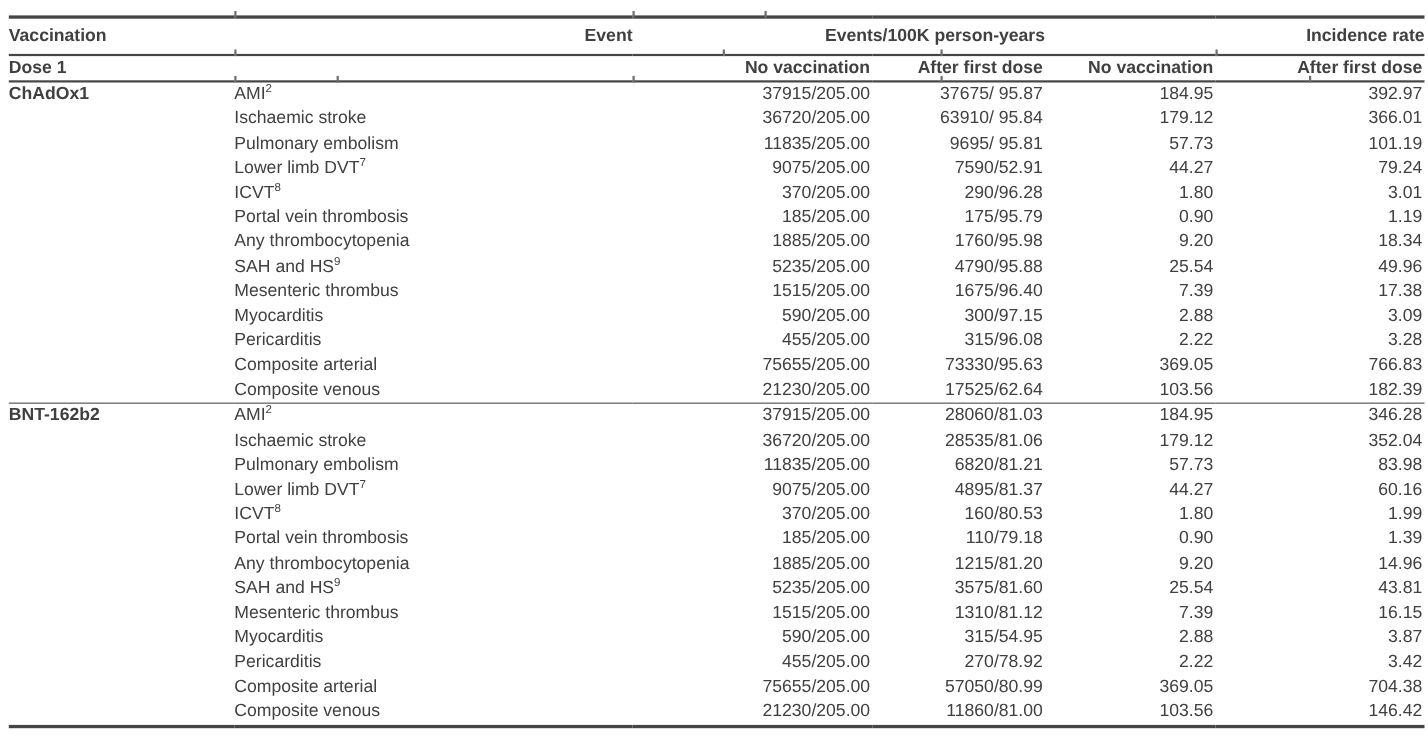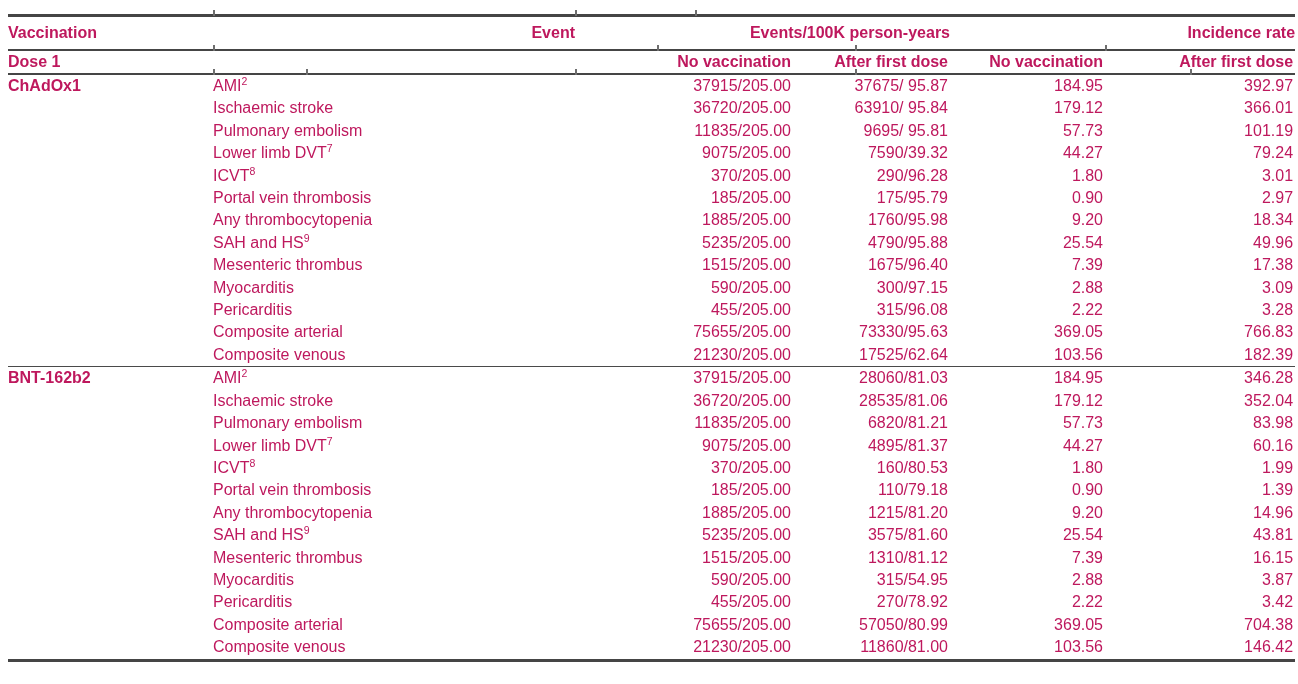--- a/index.html
+++ b/index.html
@@ -21,21 +21,21 @@
     top: 14px;
     width: 1287px;
   }
   table.results {
     border-collapse: collapse;
     table-layout: fixed;
     width: 1287px;
     border-top: 3px solid #454545;
     border-bottom: 3px solid #454545;
     font-size: 16px;
-    color: #be185d;
+    color: #404040;
   }
   col.c1 { width: 205px; }
   col.c2 { width: 362px; }
   col.c3 { width: 218px; }
   col.c4 { width: 157px; }
   col.c5 { width: 155px; }
   col.c6 { width: 190px; }
 
   th { font-weight: bold; padding: 0; }
   td { padding: 0; }
@@ -133,39 +133,39 @@
           <td class="event"><span>Pulmonary embolism</span></td>
           <td class="numcell">11835/205.00</td>
           <td class="numcell">9695/ 95.81</td>
           <td class="numcell">57.73</td>
           <td class="numcell">101.19</td>
         </tr>
         <tr>
           <td class="vacc"></td>
           <td class="event"><span>Lower limb DVT</span><sup>7</sup></td>
           <td class="numcell">9075/205.00</td>
-          <td class="numcell">7590/39.32</td>
+          <td class="numcell">7590/52.91</td>
           <td class="numcell">44.27</td>
           <td class="numcell">79.24</td>
         </tr>
         <tr>
           <td class="vacc"></td>
           <td class="event"><span>ICVT</span><sup>8</sup></td>
           <td class="numcell">370/205.00</td>
           <td class="numcell">290/96.28</td>
           <td class="numcell">1.80</td>
           <td class="numcell">3.01</td>
         </tr>
         <tr>
           <td class="vacc"></td>
           <td class="event"><span>Portal vein thrombosis</span></td>
           <td class="numcell">185/205.00</td>
           <td class="numcell">175/95.79</td>
           <td class="numcell">0.90</td>
-          <td class="numcell">2.97</td>
+          <td class="numcell">1.19</td>
         </tr>
         <tr>
           <td class="vacc"></td>
           <td class="event"><span>Any thrombocytopenia</span></td>
           <td class="numcell">1885/205.00</td>
           <td class="numcell">1760/95.98</td>
           <td class="numcell">9.20</td>
           <td class="numcell">18.34</td>
         </tr>
         <tr>

